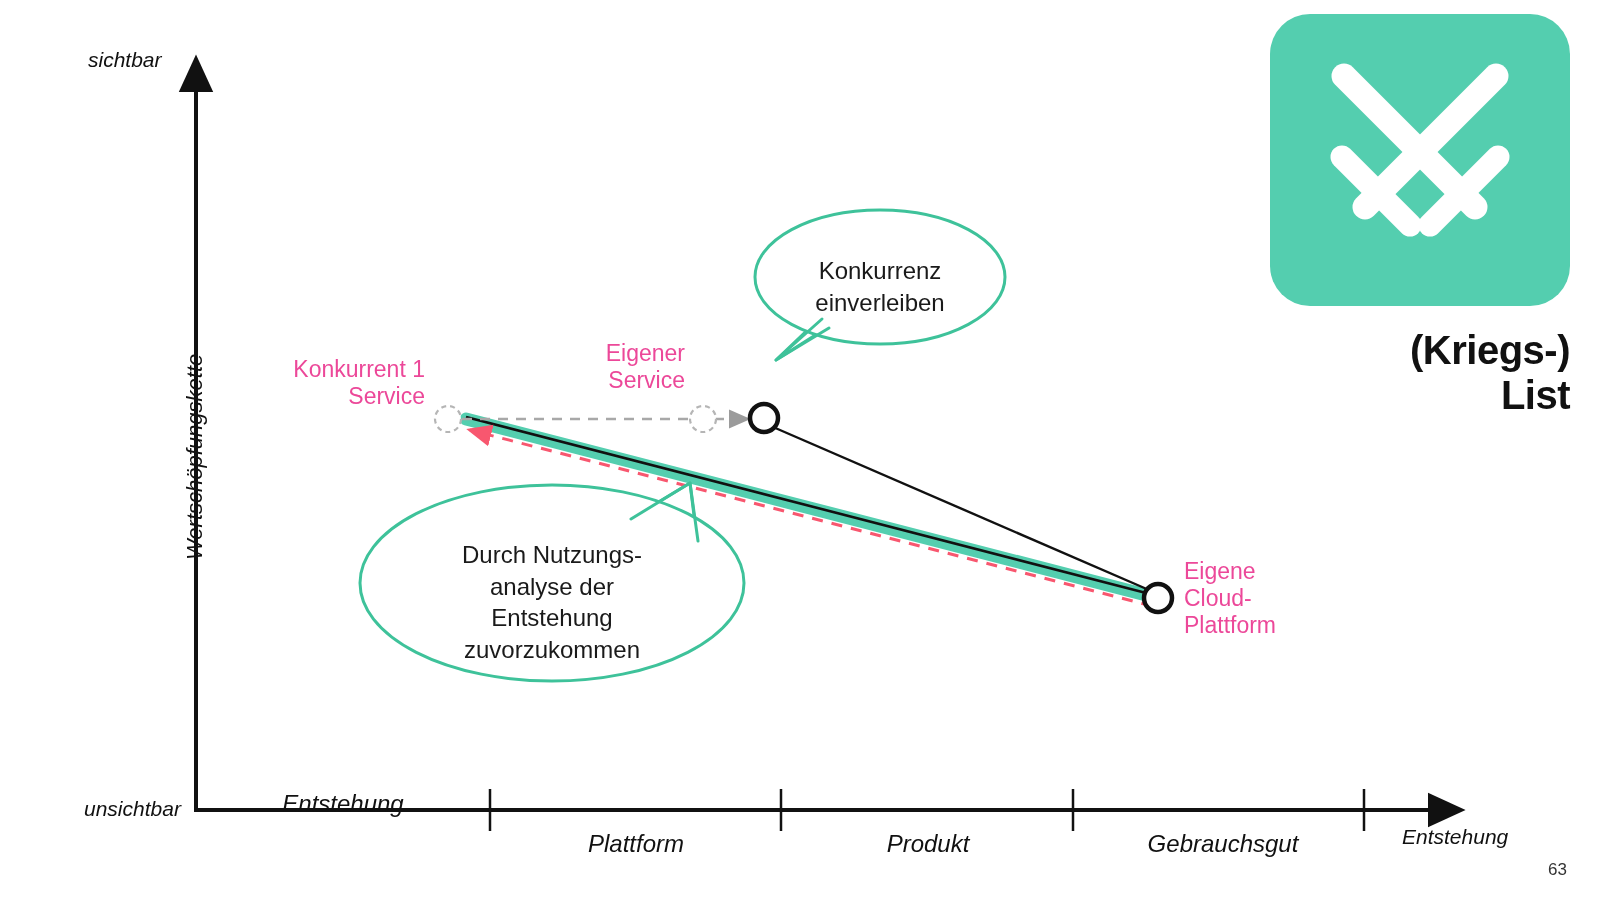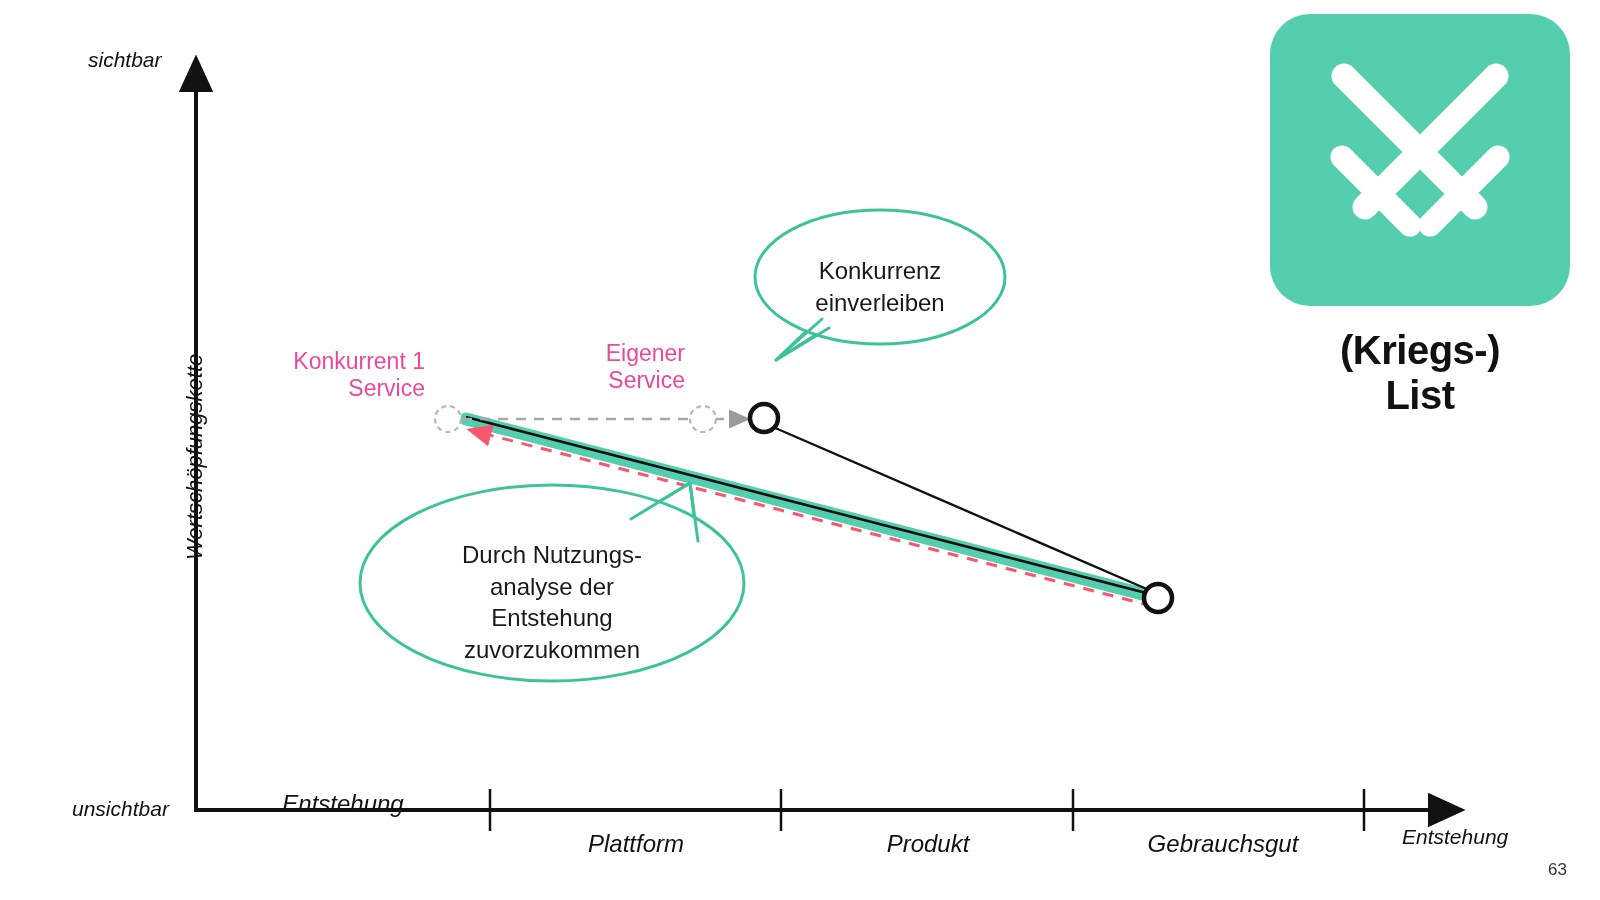--- a/index.html
+++ b/index.html
@@ -150,37 +150,40 @@
 
     <g>
       <path d="M 632 518 L 690 483 L 697 540 Z" fill="#ffffff" stroke="#3EC29A" stroke-width="3" stroke-linejoin="round"></path>
       <ellipse cx="552" cy="583" rx="192" ry="98" fill="#ffffff" stroke="#3EC29A" stroke-width="3"></ellipse>
       <path d="M 631 519 L 690 483 L 698 541" fill="none" stroke="#3EC29A" stroke-width="3" stroke-linejoin="round" stroke-linecap="round"></path>
     </g>
   </svg>
 
   <div class="axis-end-label" style="left:88px;top:48px;">sichtbar</div>
 
-  <div class="axis-end-label" style="left:72px;top:797px;">unsichtbar</div>
+  <div class="axis-end-label" style="left:84px;top:797px;">unsichtbar</div>
 
   <div class="axis-y-title" style="left:182px;top:560px;">Wertschöpfungskette</div>
 
   <div class="axis-x-title" style="left:1402px;top:825px;">Entstehung</div>
 
   <div class="axis-tick-label" style="left:253px;top:790px;width:180px;">Entstehung</div>
   <div class="axis-tick-label" style="left:546px;top:830px;width:180px;">Plattform</div>
   <div class="axis-tick-label" style="left:838px;top:830px;width:180px;">Produkt</div>
   <div class="axis-tick-label" style="left:1128px;top:830px;width:190px;">Gebrauchsgut</div>
 
-  <div class="node-caption cap-right" style="left:200px;top:348px;width:225px;text-align:right;">Konkurrent 1
+  <div class="node-caption cap-right" style="left:200px;top:356px;width:225px;text-align:right;">Konkurrent 1
 Service</div>
 
   <div class="node-caption cap-right" style="left:500px;top:340px;width:185px;">Eigener
 Service</div>
 
+  <div class="node-caption cap-left" style="left:1184px;top:558px;width:220px;">Eigene
+Cloud-
+Plattform</div>
 
   <div class="bubble-text" style="left:760px;top:243px;width:240px;">Konkurrenz
 einverleiben</div>
 
   <div class="bubble-text" style="left:392px;top:527px;width:320px;">Durch Nutzungs-
 analyse der
 Entstehung
 zuvorzukommen</div>
 
   <div class="badge" style="left:1270px;top:14px;width:300px;width:300px;height:292px;background:#54CEAF;">
@@ -191,18 +194,18 @@
 
         <line x1="226" y1="62" x2="95" y2="193" stroke-width="25"></line>
 
         <line x1="72" y1="143" x2="140" y2="211" stroke-width="23"></line>
 
         <line x1="228" y1="143" x2="160" y2="211" stroke-width="23"></line>
       </g>
     </svg>
   </div>
 
-  <div class="badge-title" style="left:1270px;top:328px;width:300px;">(Kriegs-)
+  <div class="badge-title" style="left:1270px;top:328px;width:300px;text-align:right;">(Kriegs-)
 List</div>
 
   <div class="page-number" style="left:1548px;top:860px;">63</div>
 
 </div>
 
 </body></html>

